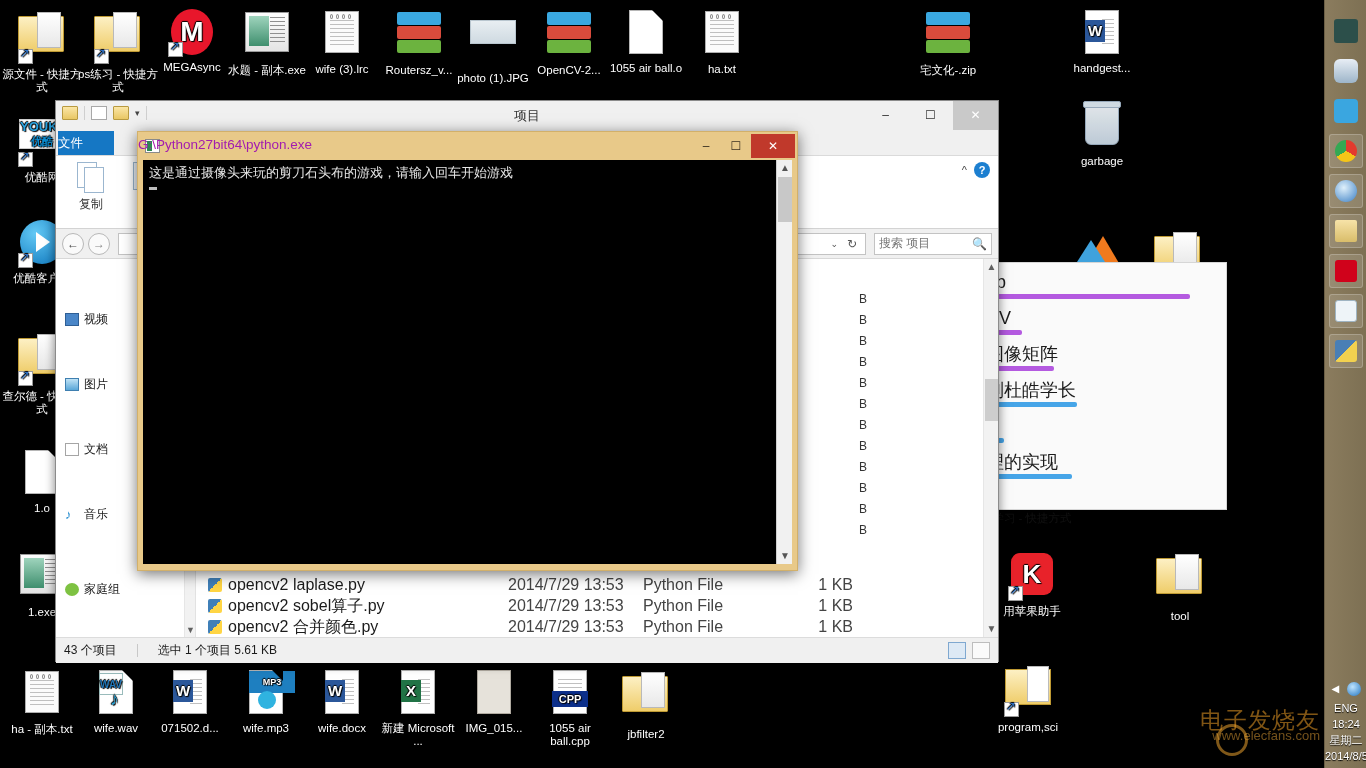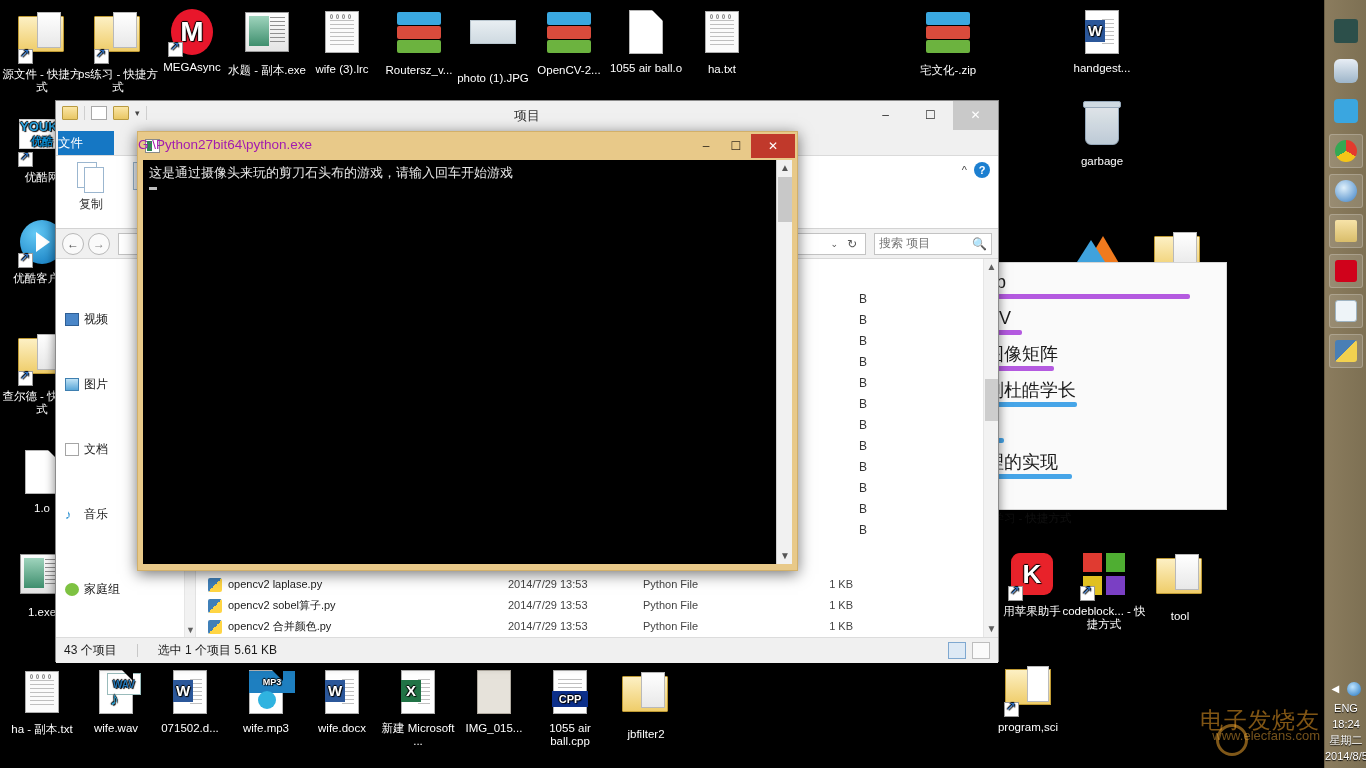--- a/index.html
+++ b/index.html
@@ -199,21 +199,21 @@
   .tnode.sel { background:#eaeaea; border:1px solid #dcdcdc; border-left:none; border-right:none;}
   .tnode .tic { position:absolute; left:9px; top:4px; width:14px; height:13px; }
   .tgap { height:10px; }
   #tree-scroll { position:absolute; right:0; top:0; width:11px; height:100%; background:#f2f2f2; border-left:1px solid #e6e6e6;}
   #tree-scroll .thumb{ position:absolute; top:145px; left:1px; width:9px; height:58px; background:#cdcdcd;}
   #tree-scroll .ar{position:absolute;left:1px;width:9px;height:14px;text-align:center;font-size:9px;color:#606060;line-height:14px;}
   #tree-scroll .ar.up{top:0;}
   #tree-scroll .ar.dn{bottom:0;}
   #ex-list { flex:1; background:#fff; position:relative; overflow:hidden; }
   .frow {
-    height:21px; line-height:21px; font-size:11px; color:#1b1b1b;
+    height:21px; line-height:21px; font-size:16px; color:#1b1b1b;
     display:flex; align-items:center; padding-left:12px; white-space:nowrap;
   }
   .frow .fname { flex:0 0 300px; display:flex; align-items:center; gap:6px; }
   .frow .fdate { flex:0 0 135px; color:#444; }
   .frow .ftype { flex:0 0 130px; color:#444; }
   .frow .fsize { flex:0 0 80px; text-align:right; color:#444; }
   .pyico {
     width:14px;height:14px;position:relative;display:inline-block;
     background:linear-gradient(135deg,#3f7fb8 50%,#ffd544 50%); border-radius:2px;
   }
@@ -482,21 +482,21 @@
               <i></i>
               <i></i>
             </div>
           </div>
         </div>
       <span class="cap">ha - 副本.txt</span>
     </div>
     <div class="dicon" style="left:74px;top:668px;">
       <div class="glyph">
           <div class="g-doc">
-            <div class="badge-l" style="background:#fff;color:#2176b8;top:2px;left:-1px;width:34px;font-size:10px;border:1px solid #9bb;margin-left:8px;">WAV</div>
+            <div class="badge-l" style="background:#fff;color:#2176b8;top:2px;left:-1px;width:24px;font-size:10px;border:1px solid #9bb;">WAV</div>
             <div style="position:absolute;left:10px;top:22px;color:#29a3d6;font-size:18px;">♪</div>
           </div>
         </div>
       <span class="cap">wife.wav</span>
     </div>
     <div class="dicon" style="left:148px;top:668px;">
       <div class="glyph">
           <div class="g-word">
             <div class="lines" style="left:16px;">
               <i></i>
@@ -618,32 +618,20 @@
           <div class="shortcut"></div>
         </div>
       <span class="cap" style="color:#111;text-shadow:none;">学习 - 快捷方式</span>
     </div>
     <div class="dicon" style="left:990px;top:550px;">
       <div class="glyph">
           <div class="g-k">K</div>
           <div class="shortcut"></div>
         </div>
       <span class="cap">用苹果助手</span>
-    </div>
-    <div class="dicon" style="left:1062px;top:550px;">
-      <div class="glyph">
-          <div class="g-cb">
-            <i></i>
-            <i></i>
-            <i></i>
-            <i></i>
-          </div>
-          <div class="shortcut"></div>
-        </div>
-      <span class="cap">codeblock... - 快捷方式</span>
     </div>
     <div class="dicon" style="left:1138px;top:550px;">
       <div class="glyph">
           <div class="g-folderopen"></div>
         </div>
       <span class="cap">tool</span>
     </div>
     <div class="dicon" style="left:986px;top:662px;">
       <div class="glyph">
           <div class="g-prog"></div>

